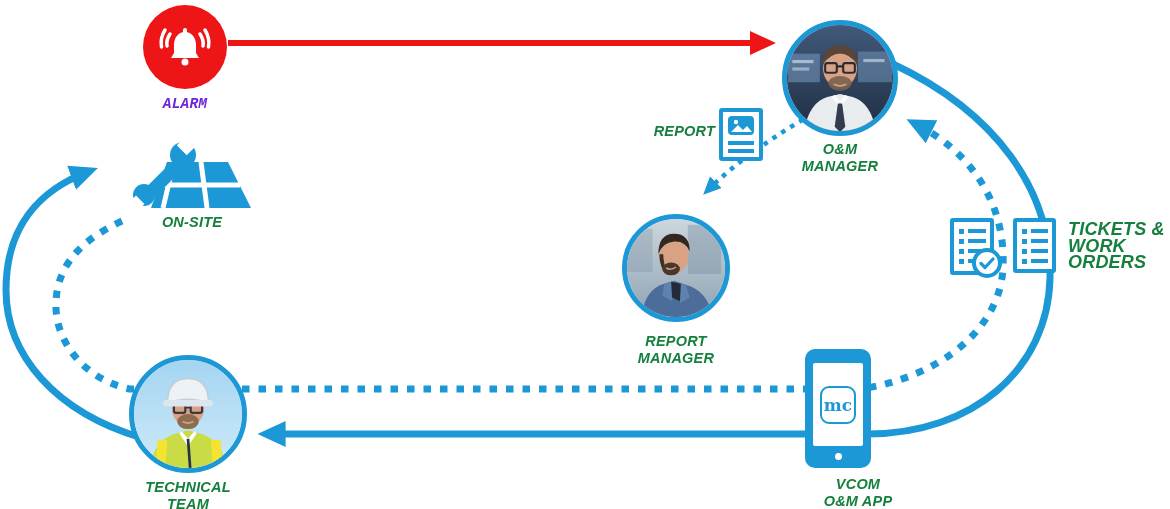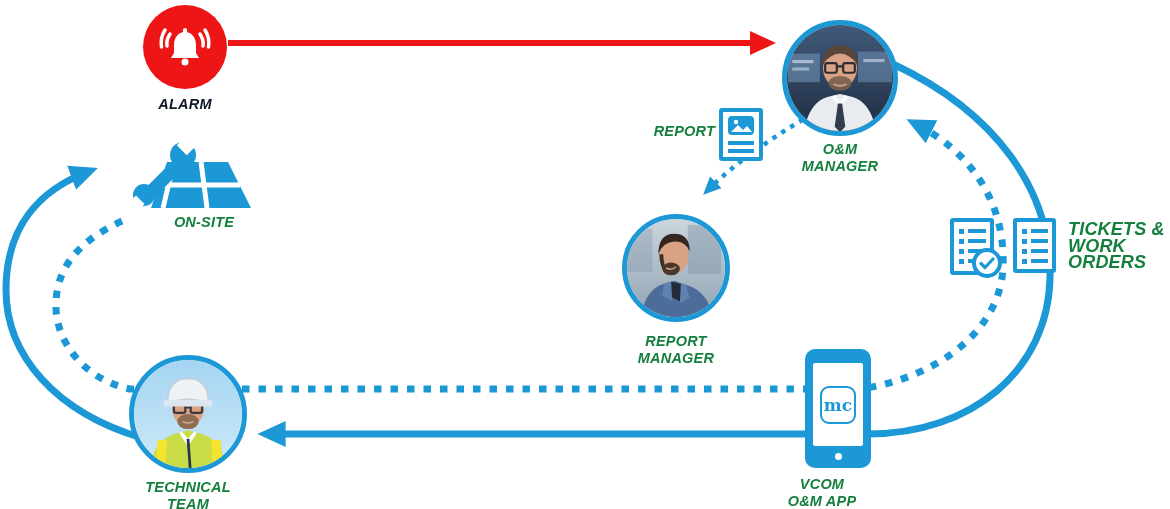--- a/index.html
+++ b/index.html
@@ -3,21 +3,21 @@
 <meta charset="utf-8">
 <style>
   html,body{margin:0;padding:0;background:#fff;}
   #stage{position:relative;width:1170px;height:509px;background:#fff;overflow:hidden;
          font-family:"Liberation Sans",sans-serif;}
   #wires{position:absolute;left:0;top:0;width:1170px;height:509px;}
   .node{position:absolute;}
   .label{position:absolute;font-weight:bold;font-style:italic;font-size:14.5px;
          line-height:16.5px;color:#15803d;text-align:center;letter-spacing:.2px;}
   .label span{display:block;}
-  .label.red{color:#0f172a;}
+  .label.red{color:#6d28d9;font-family:Liberation Mono, monospace;}
   .label.left{text-align:left;}
   
   .avatar{position:absolute;border-radius:50%;border:5px solid #1B98D5;overflow:hidden;
           background:#cfe4f2;box-sizing:border-box;}
   .avatar svg{display:block;width:100%;height:100%;}
   
   .alarm-circle{position:absolute;border-radius:50%;background:#ED1515;display:flex;
                 align-items:center;justify-content:center;}
   
   .doc{position:absolute;background:#fff;border:4px solid #1B98D5;border-radius:3px;
@@ -184,21 +184,21 @@
   </div>
 
   <div class="phone" style="left:805px;top:349px;width:66px;height:119px;">
     <div class="screen">
       <div class="appicon">
         <span>mc</span>
       </div>
     </div>
     <div class="homedot"></div>
   </div>
-  <div class="label" style="left:760px;top:476px;width:124px;">
+  <div class="label" style="left:796px;top:476px;width:124px;">
     <span>VCOM</span>
     <span>O&amp;M APP</span>
   </div>
 
   <div class="avatar" style="left:129px;top:355px;width:118px;height:118px;">
     <svg viewBox="0 0 100 100">
       <defs>
           <linearGradient id="ttg" x1="0" y1="0" x2="0" y2="1">
         <stop offset="0" stop-color="#a5d5f2"></stop>
             <stop offset="1" stop-color="#cde9f8"></stop>
@@ -238,17 +238,17 @@
 
       <g>
         <rect x="12" y="35" width="52" height="13" rx="6.5" transform="rotate(-45 38 41)" fill="#1B98D5"></rect>
         <circle cx="58" cy="17" r="13" fill="#1B98D5"></circle>
         <rect x="55" y="1" width="12" height="14" transform="rotate(-45 61 8)" fill="#fff"></rect>
         <circle cx="19" cy="57" r="11" fill="#1B98D5"></circle>
         <rect x="6" y="60" width="11" height="12" transform="rotate(-45 11 66)" fill="#fff"></rect>
       </g>
     </svg>
   </div>
-  <div class="label" style="left:144px;top:214px;width:120px;">
+  <div class="label" style="left:132px;top:214px;width:120px;">
     <span>ON-SITE</span>
   </div>
 
 </div>
 
 </body></html>

